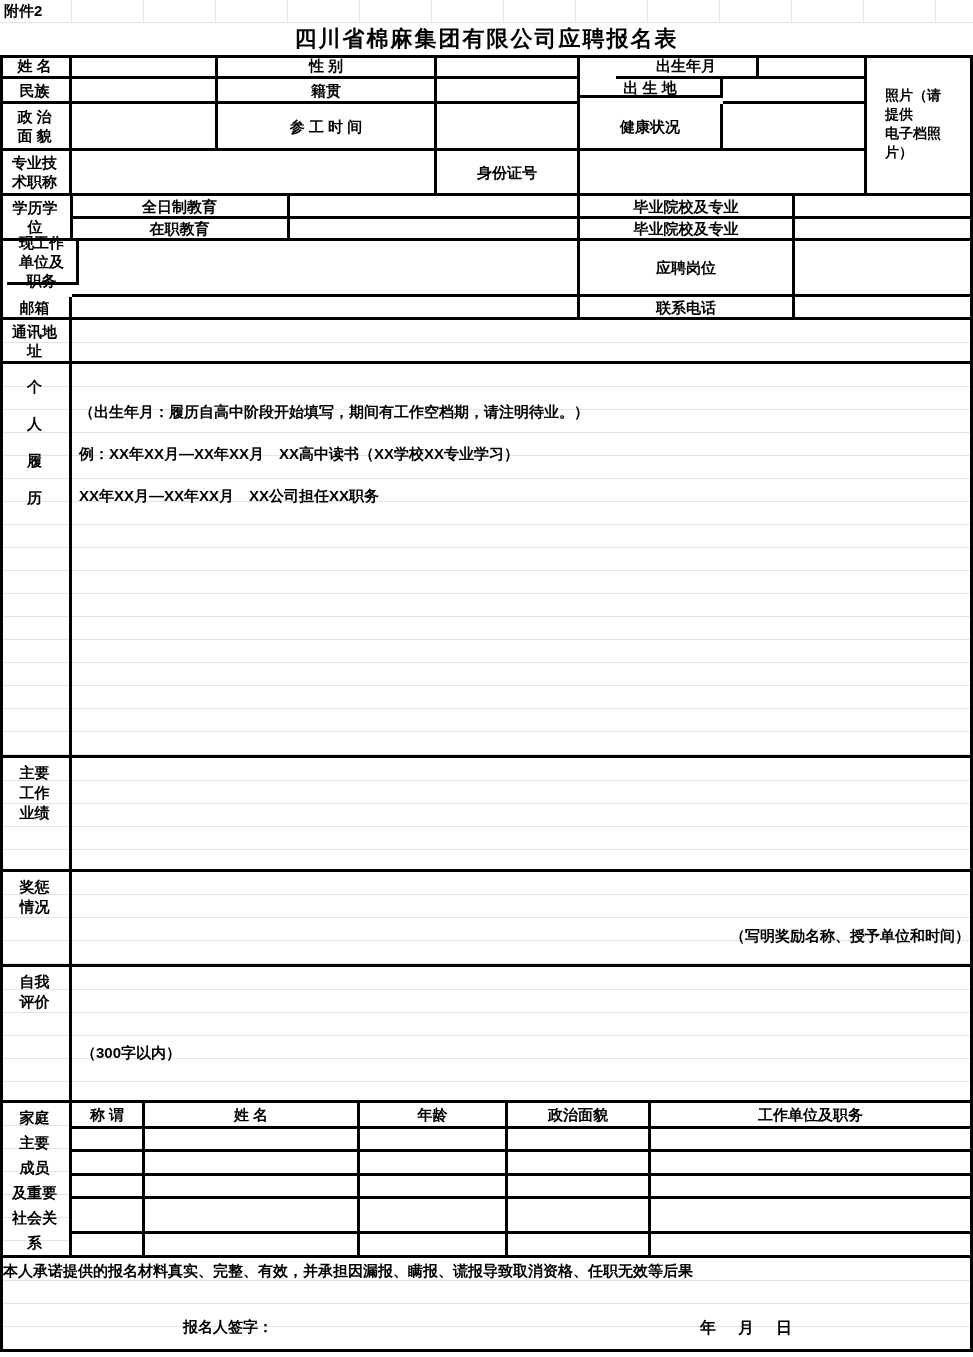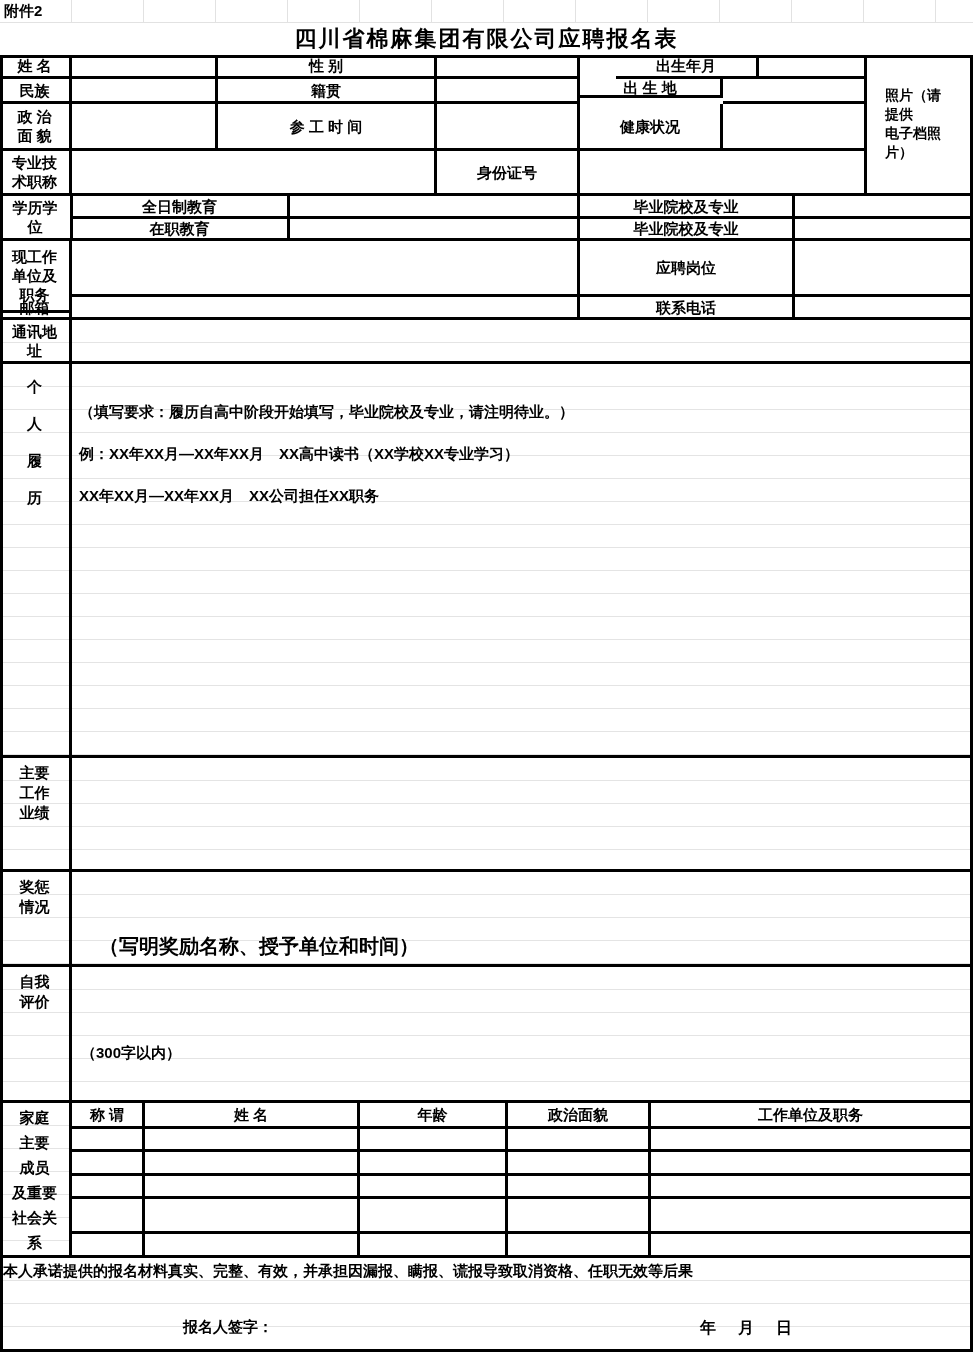--- a/index.html
+++ b/index.html
@@ -19,21 +19,21 @@
   .L{display:flex;align-items:center;justify-content:center;text-align:center;font-size:15px;line-height:19px;}
   .Lt{align-items:flex-start;}
   .rl{line-height:37px;padding-top:4px;}      
   .sl{line-height:20px;padding-top:5px;}      
   .fl{line-height:25px;padding-top:2px;}      
   .photo{display:flex;align-items:center;justify-content:flex-start;text-align:left;font-size:14px;line-height:19px;padding:0 18px;}
   
   .fr{background-image:repeating-linear-gradient(to bottom,transparent 0,transparent 22px,#e4e4e4 22px,#e4e4e4 23px);}
   .resume{padding:16px 6px 0 7px;font-size:15px;line-height:21px;text-align:left;}
   .resume div{white-space:pre-line;}
-  .rewhint{padding:38px 0 0 27px;font-size:20px;text-align:left;}
+  .rewhint{padding:38px 0 0 27px;font-size:15px;text-align:right;}
   .sehint{padding:60px 0 0 9px;font-size:15px;text-align:left;}
   .decl{font-size:15px;}
   .commit{position:absolute;left:3px;top:4px;white-space:nowrap;}
   .sig{position:absolute;left:183px;top:60px;}
   .date{position:absolute;left:700px;top:60px;font-size:16px;letter-spacing:3px;}
 </style>
 </head>
 <body>
 
 <div class="sheet">
@@ -78,42 +78,42 @@
 位</div>
   <div class="c L" style="left:72px;top:196px;width:218px;height:23px">全日制教育</div>
   <div class="c" style="left:290px;top:196px;width:290px;height:23px"></div>
   <div class="c L" style="left:580px;top:196px;width:215px;height:23px">毕业院校及专业</div>
   <div class="c" style="left:795px;top:196px;width:178px;height:23px"></div>
   <div class="c L" style="left:72px;top:219px;width:218px;height:22px">在职教育</div>
   <div class="c" style="left:290px;top:219px;width:290px;height:22px"></div>
   <div class="c L" style="left:580px;top:219px;width:215px;height:22px">毕业院校及专业</div>
   <div class="c" style="left:795px;top:219px;width:178px;height:22px"></div>
 
-  <div class="c L" style="left:0;top:241px;width:72px;height:72px">现工作
+  <div class="c L" style="left:7px;top:241px;width:72px;height:44px">现工作
 单位及
 职务</div>
   <div class="c" style="left:72px;top:241px;width:508px;height:56px"></div>
   <div class="c L" style="left:580px;top:241px;width:215px;height:56px">应聘岗位</div>
   <div class="c" style="left:795px;top:241px;width:178px;height:56px"></div>
 
   <div class="c L" style="left:0;top:297px;width:72px;height:23px">邮箱</div>
   <div class="c" style="left:72px;top:297px;width:508px;height:23px"></div>
   <div class="c L" style="left:580px;top:297px;width:215px;height:23px">联系电话</div>
   <div class="c" style="left:795px;top:297px;width:178px;height:23px"></div>
 
   <div class="c L fr" style="left:0;top:320px;width:72px;height:44px">通讯地
 址</div>
   <div class="c fr" style="left:72px;top:320px;width:901px;height:44px"></div>
 
   <div class="c L Lt rl fr" style="left:0;top:364px;width:72px;height:394px">个
 人
 履
 历</div>
   <div class="c resume fr" style="left:72px;top:364px;width:901px;height:394px">
-    <div>（填写要求：履历自高中阶段开始填写，毕业院校及专业，请注明待业。）</div>
+    <div>（出生年月：履历自高中阶段开始填写，期间有工作空档期，请注明待业。）</div>
     <div>例：XX年XX月—XX年XX月　XX高中读书（XX学校XX专业学习）</div>
     <div>XX年XX月—XX年XX月　XX公司担任XX职务</div>
   </div>
 
   <div class="c L Lt sl fr" style="left:0;top:758px;width:72px;height:114px">主要
 工作
 业绩</div>
   <div class="c fr" style="left:72px;top:758px;width:901px;height:114px"></div>
 
   <div class="c L Lt sl fr" style="left:0;top:872px;width:72px;height:95px">奖惩

